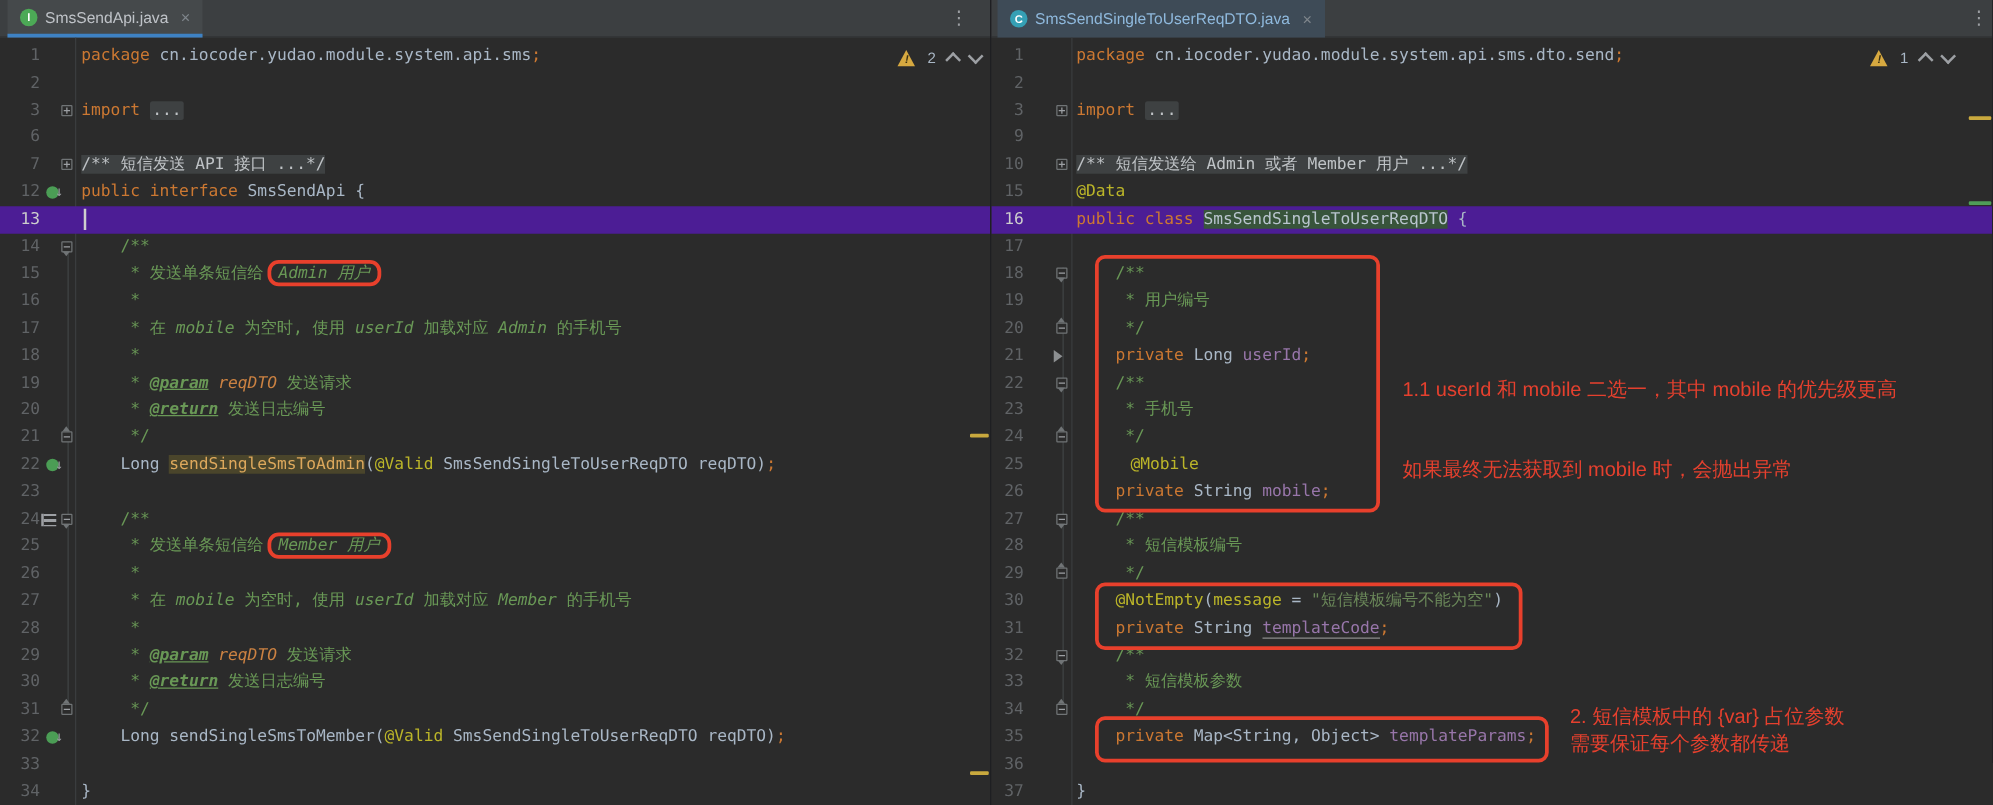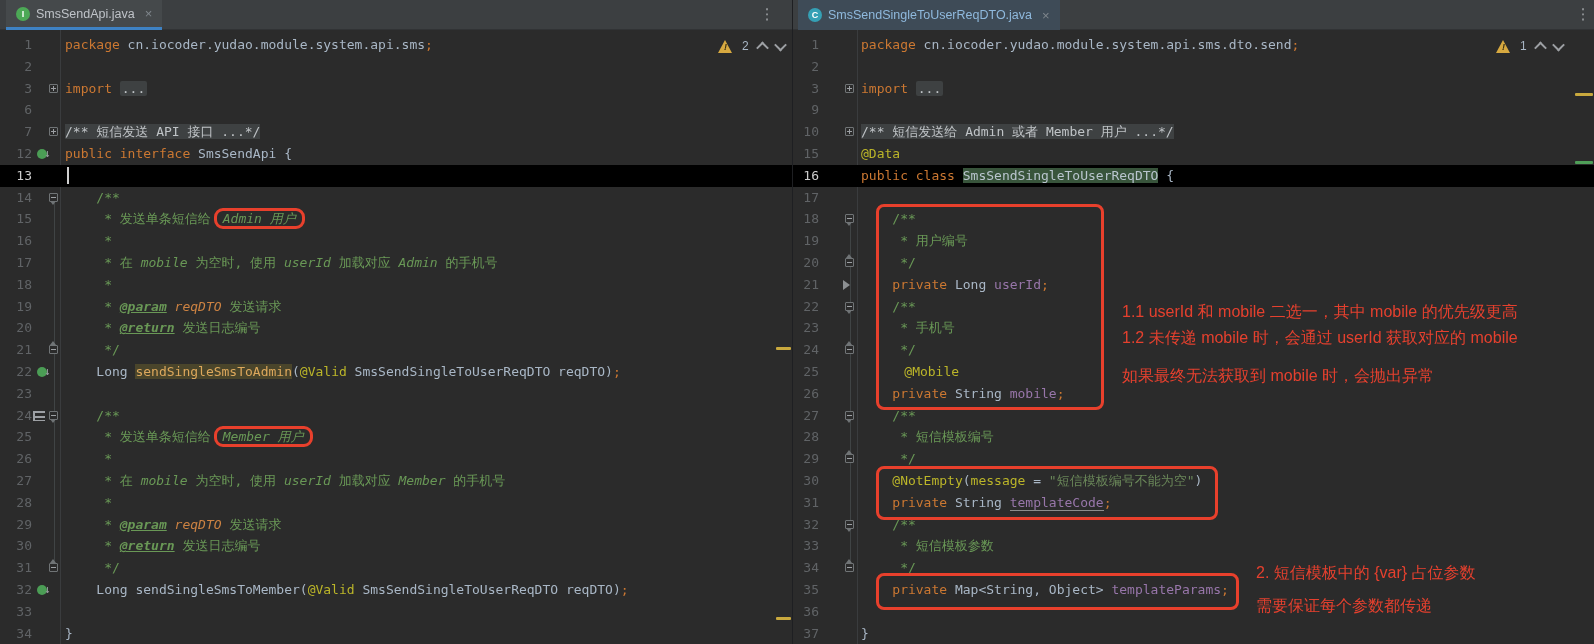--- a/index.html
+++ b/index.html
@@ -18,21 +18,21 @@
          font-size:9px;font-weight:bold;color:#fff;font-family:"Liberation Sans",sans-serif;}
   .ficon.iface{background:#4CA956;}
   .ficon.clazz{background:#35A0B5;}
   .tab .close{color:#7F868C;font-size:13px;margin-left:4px;}
   .more{position:absolute;top:5px;width:18px;text-align:center;color:#9DA0A4;font-size:15px;letter-spacing:0;}
   
   .editor{position:absolute;top:30px;height:614px;overflow:hidden;}
   #ed-left{left:0;width:792px;}
   #ed-right{left:793px;width:801px;}
   .row{position:absolute;left:0;right:0;height:21.8px;line-height:21.8px;white-space:pre;}
-  .row.cur{background:#000000;}
+  .row.cur{background:#4c1d95;}
   .num{position:absolute;top:0;text-align:right;color:#606366;}
   .row.cur .num{color:#CDCDCD;}
   .code{position:absolute;top:0;white-space:pre;}
   .gsep{position:absolute;top:0;bottom:0;width:1px;background:#3A3C3E;}
   .foldguide{position:absolute;width:1px;background:#404445;}
   .caret{position:absolute;top:2px;width:2px;height:17px;background:#CFCFCF;}
   
   .tk-kw{color:#CC7832;}
   .tk-pl{color:#A9B7C6;}
   .tk-cm{color:#699856;}
@@ -194,18 +194,17 @@
   <div class="stripe-mark" style="left:776px;top:347px;width:15px;background:#C9A93E;"></div>
   <div class="stripe-mark" style="left:776px;top:617px;width:15px;background:#C9A93E;"></div>
   <div class="stripe-mark" style="left:1575px;top:93px;width:18px;background:#C9A93E;"></div>
   <div class="stripe-mark" style="left:1575px;top:161px;width:18px;background:#4F9E58;"></div>
 
   <div class="rbox" style="left:876px;top:204px;width:222px;height:200px;"></div>
   <div class="rbox" style="left:876px;top:466px;width:336px;height:48px;"></div>
   <div class="rbox" style="left:876px;top:573px;width:357px;height:31px;"></div>
 
   <div class="rednote" style="left:1122px;top:302px;">1.1 userId 和 mobile 二选一，其中 mobile 的优先级更高</div>
-  <div class="rednote" style="left:1122px;top:328px;">1.2 未传递 mobile 时，会通过 userId 获取对应的 mobile</div>
   <div class="rednote" style="left:1122px;top:366px;">如果最终无法获取到 mobile 时，会抛出异常</div>
   <div class="rednote" style="left:1256px;top:563px;">2. 短信模板中的 {var} 占位参数</div>
-  <div class="rednote" style="left:1256px;top:585px;margin-top:11px;">需要保证每个参数都传递</div>
+  <div class="rednote" style="left:1256px;top:585px;">需要保证每个参数都传递</div>
 
 </div>
 
 </body></html>

